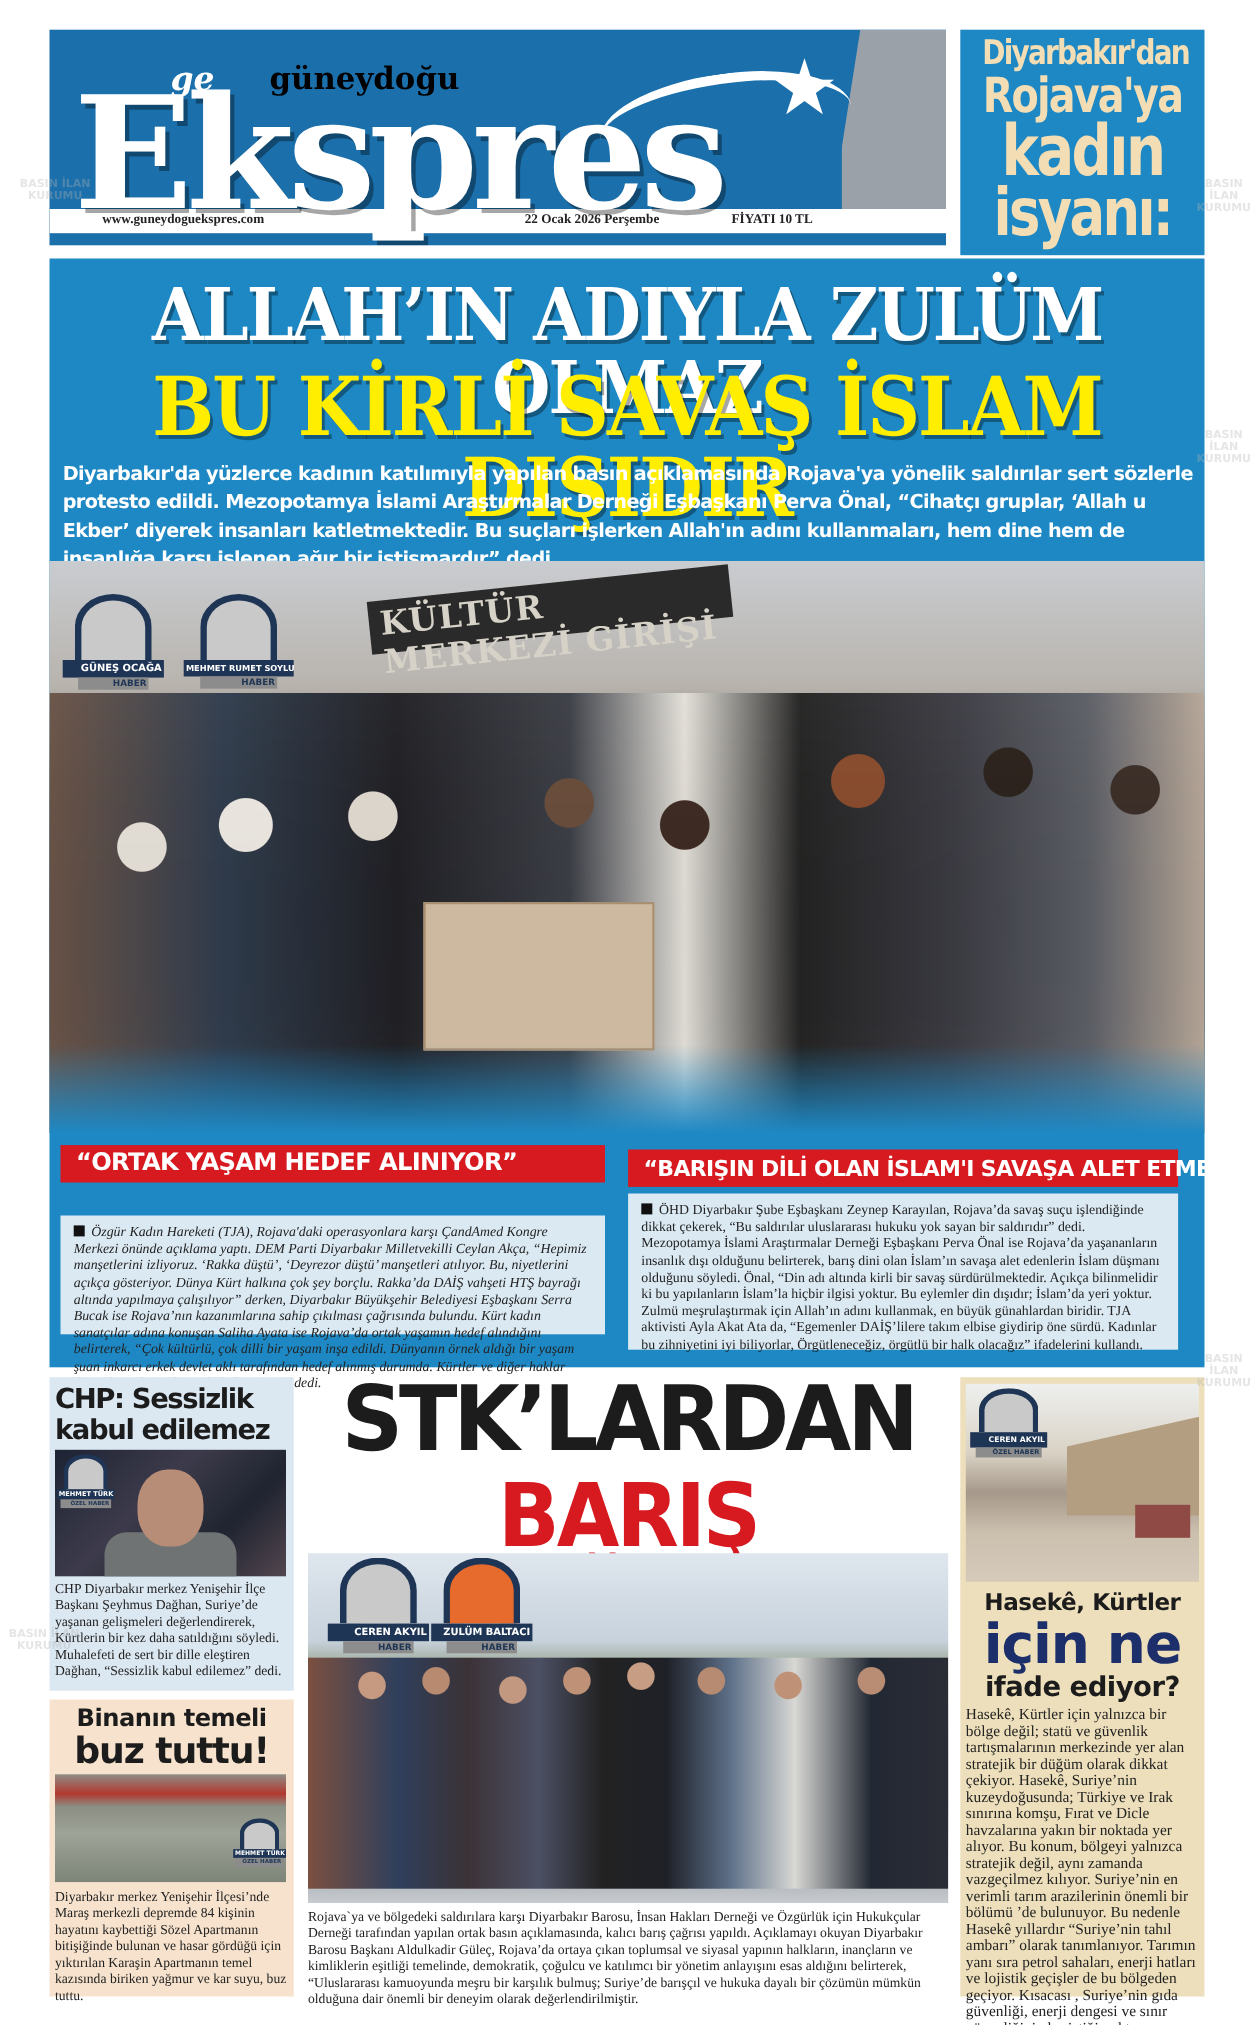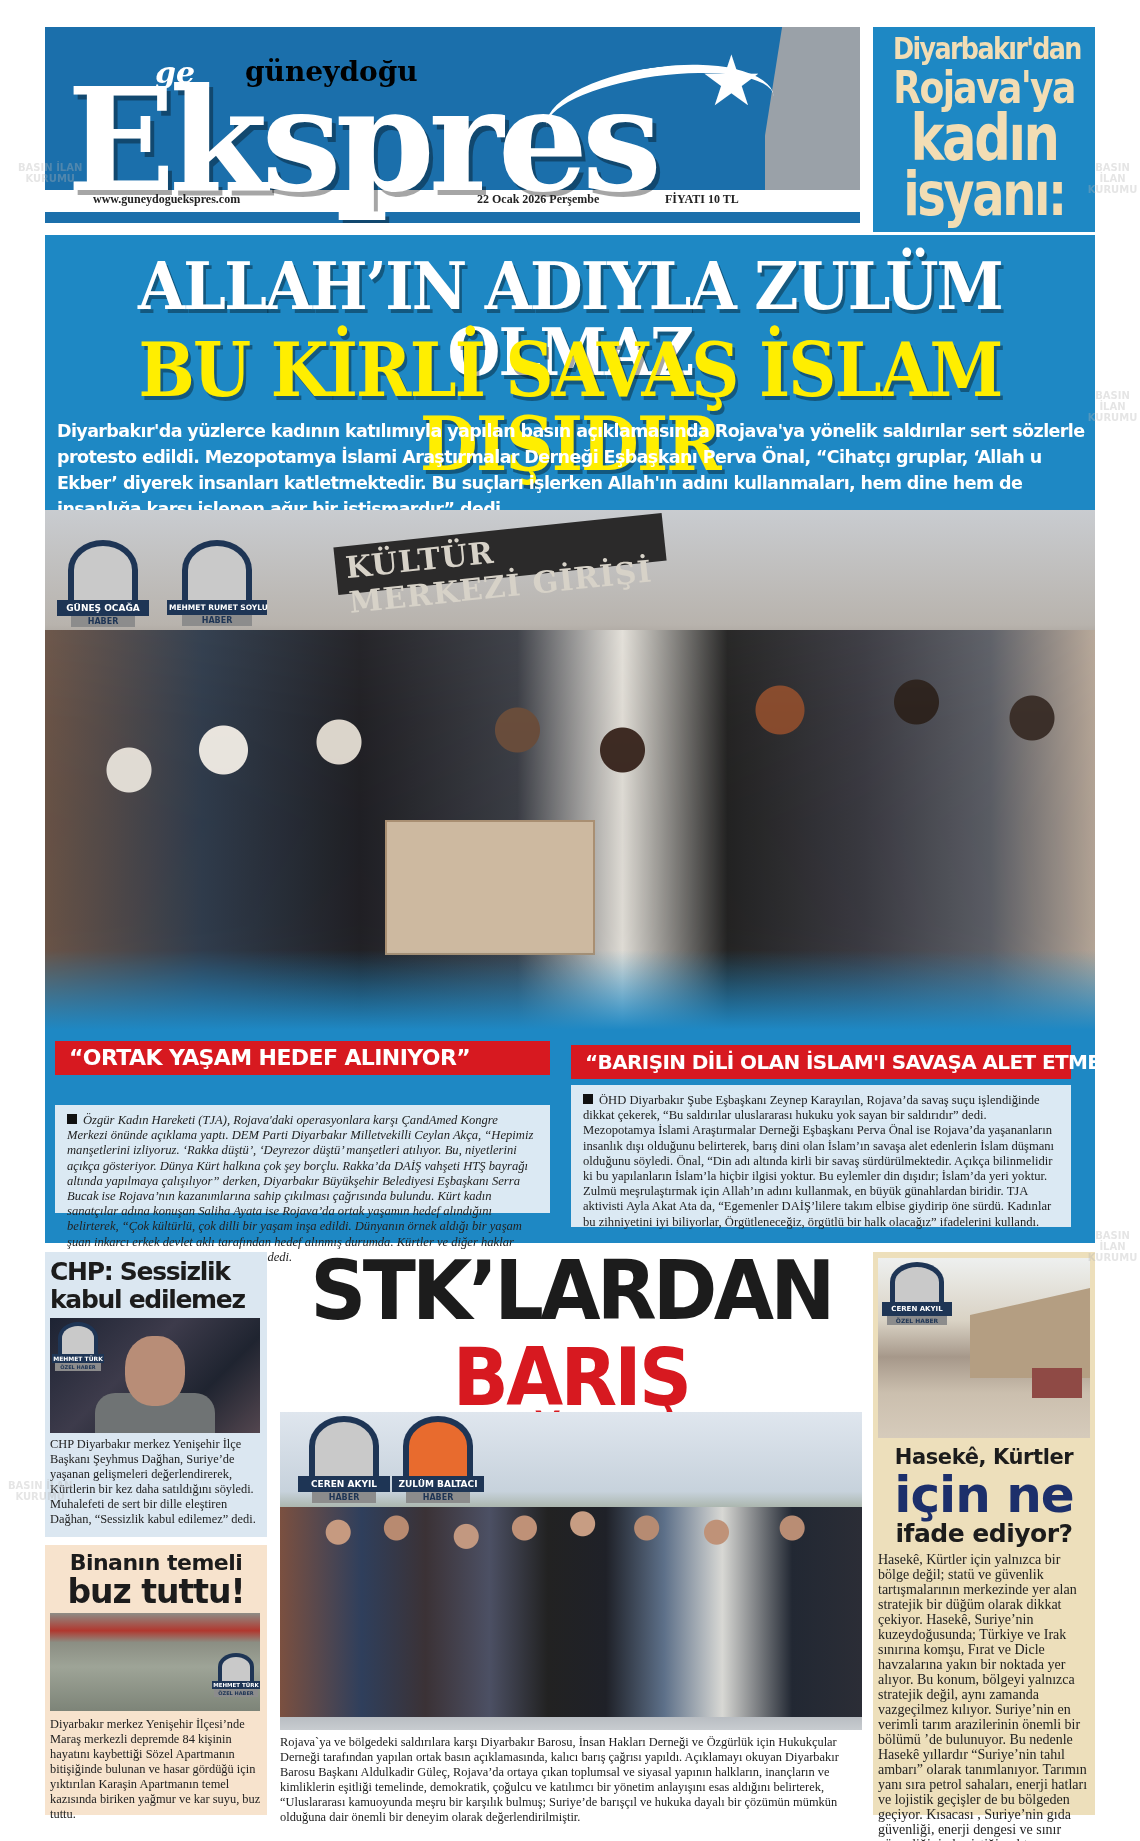--- a/index.html
+++ b/index.html
@@ -44,21 +44,21 @@
       radial-gradient(circle at 45% 25%, #6a4d3b 0 22px, transparent 23px),
       radial-gradient(circle at 55% 30%, #3d2a22 0 22px, transparent 23px),
       radial-gradient(circle at 70% 20%, #8a4b2c 0 24px, transparent 25px),
       radial-gradient(circle at 83% 18%, #2b211c 0 22px, transparent 23px),
       radial-gradient(circle at 94% 22%, #3a2e28 0 22px, transparent 23px),
       linear-gradient(90deg, #6b5447 0%, #2f3c4d 15%, #1f1f24 30%, #3b3e46 45%, #e6e3dc 55%, #222 65%, #3a3a42 78%, #5c5f67 90%, #b9a99a 100%);
     opacity: 0.95; }
   .photo-main .podium { position: absolute; left: 340px; top: 310px; width: 210px; height: 135px; background: #cdb9a0; border: 2px solid #a98f72; }
   .photo-main .fade { position: absolute; left: 0; bottom: 0; width: 100%; height: 80px; background: linear-gradient(180deg, rgba(30,136,196,0), #1e88c4); }
 
-  .badge { position: absolute; width: 92px; text-align: center; }
+  .badge { position: absolute; width: 92px; text-align: right; }
   .badge .ring { width: 70px; height: 60px; margin: 0 auto; border-radius: 50% 50% 0 0; border: 6px solid #1e3555; border-bottom: none; background: #c9c9c9; }
   .badge .name { background: #1e3555; color: #fff; font-family: "DejaVu Sans", sans-serif; font-weight: bold; font-size: 9px; padding: 3px 2px; white-space: nowrap; }
   .badge .role { background: #8c8c8c; color: #1e3555; font-family: "DejaVu Sans", sans-serif; font-weight: bold; font-size: 8px; padding: 1px 2px; width: 70%; margin: 0 auto; }
 
   .redbar { position: absolute; background: #d71920; color: #fff; font-family: "DejaVu Sans", sans-serif; font-weight: bold; font-size: 22px; padding: 5px 14px; height: 34px; line-height: 24px; white-space: nowrap; letter-spacing: -0.6px; }
   .textbox { position: absolute; background: #dbe9f3; color: #222; font-family: "Liberation Serif", serif; font-size: 12.6px; line-height: 15.2px; padding: 8px 12px; }
   .textbox .sq { display: inline-block; width: 10px; height: 10px; background: #111; margin-right: 6px; }
   .sayfa { font-family: "DejaVu Sans", sans-serif; font-weight: bold; font-size: 12px; color: #15803d; text-align: right; margin-top: 32px; }
 
   

